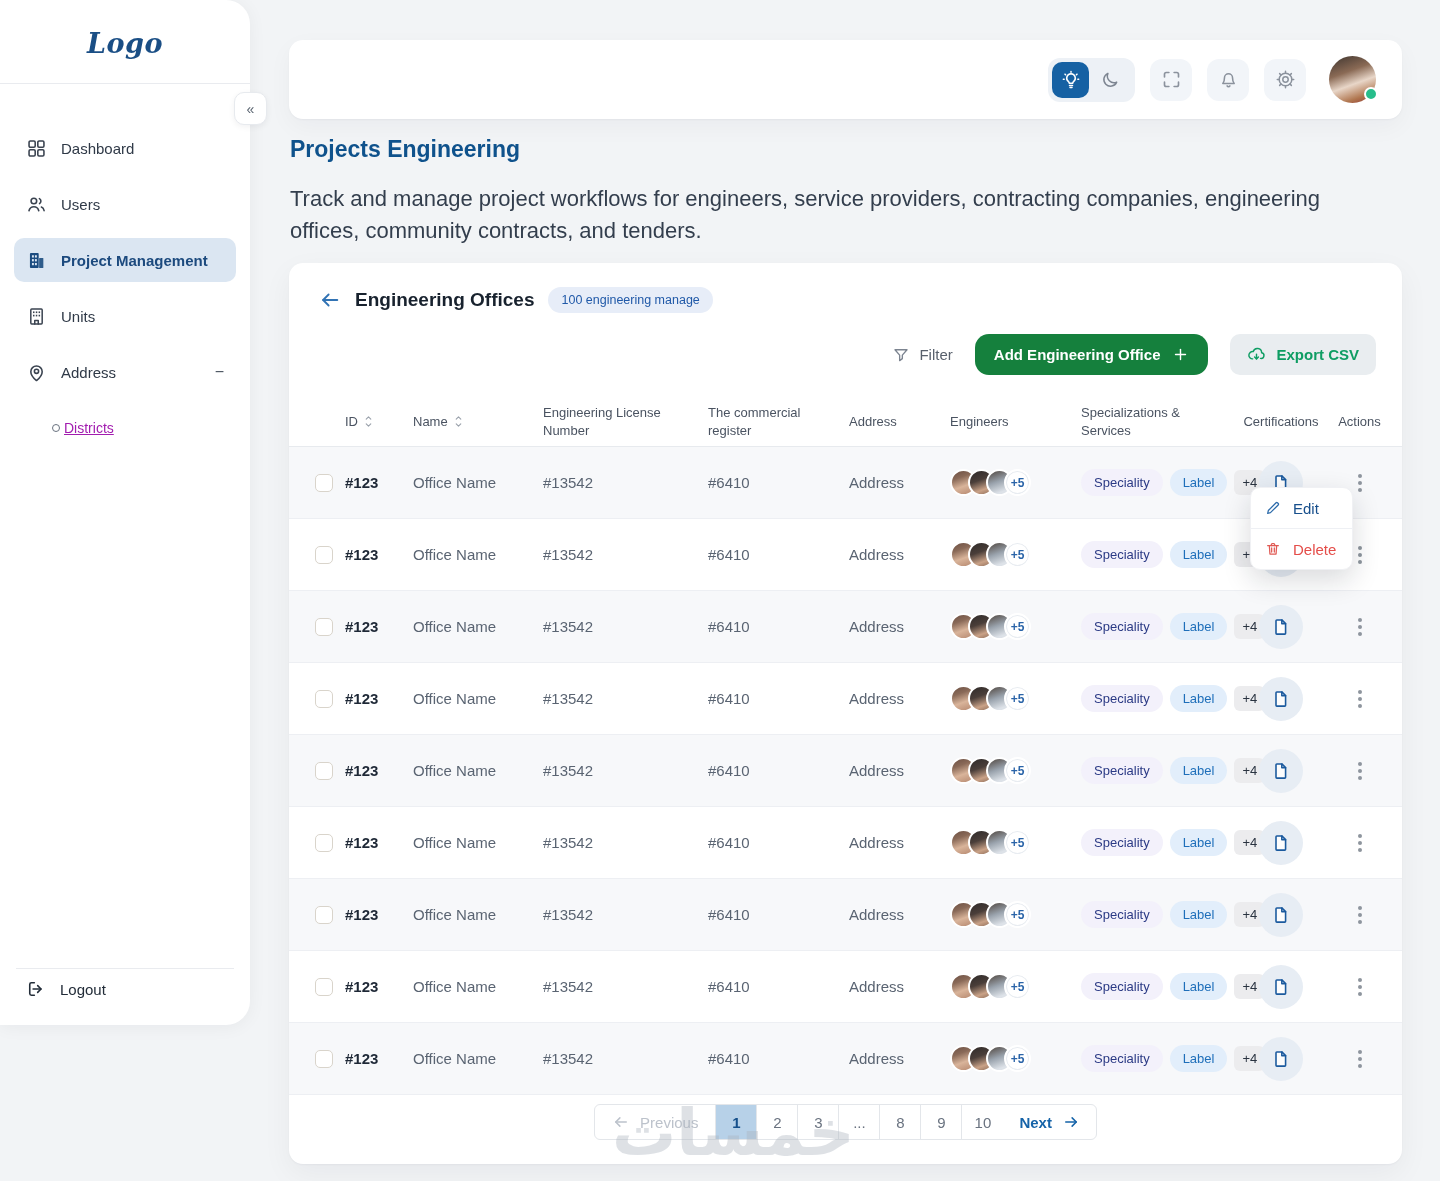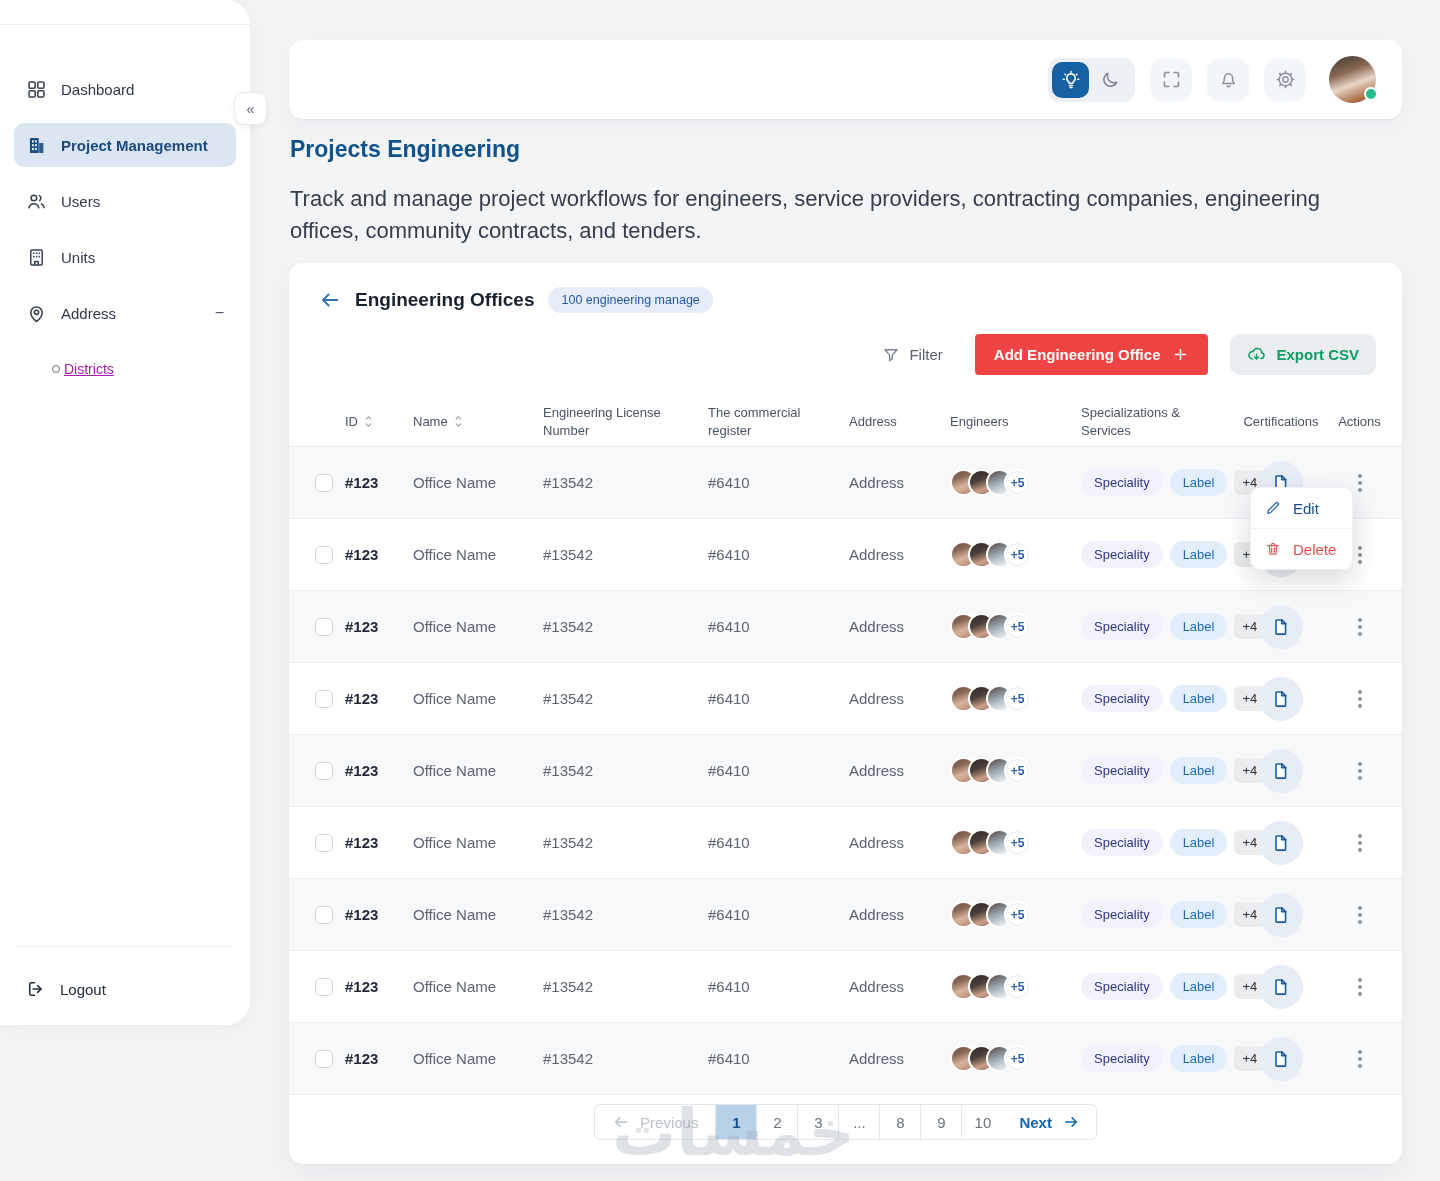--- a/index.html
+++ b/index.html
@@ -20,21 +20,21 @@
   .nav-item { display:flex; align-items:center; gap:14px; height:44px; padding:0 12px; border-radius:10px;
               font-size:15px; color:#2f3947; margin-bottom:12px; cursor:pointer; }
   .nav-item .nicon { width:21px; height:21px; color:#3a4350; flex:none; }
   .nav-item.active { background:#dbe6f2; color:#1c4a7e; font-weight:bold; }
   .nav-item.active .nicon { color:#1b4c80; }
   .nav-item .minus { margin-left:auto; color:#4a5360; font-size:16px; }
   .dotted { background-image:radial-gradient(rgba(27,76,128,.15) 1px, transparent 1.3px); background-size:7px 7px; }
   .sub-list { padding:2px 0 0 38px; }
   .sub-item { display:flex; align-items:center; gap:4px; height:40px; font-size:14px; color:#a21caf; cursor:pointer;text-decoration:underline; }
   .bullet { width:8px; height:8px; border:1.5px solid #6a7380; border-radius:50%; flex:none; }
-  .sidebar-footer { position:absolute; left:16px; right:16px; bottom:16px; border-top:1px solid #e9ebef; padding-top:22px; }
+  .sidebar-footer { position:absolute; left:16px; right:16px; bottom:16px; border-top:1px solid #e9ebef; }
   .logout { display:flex; align-items:center; gap:14px; font-size:15px; color:#222c38; padding:0 10px; height:40px; cursor:pointer; }
   .logout .nicon { width:20px; height:20px; color:#222c38; }
 
   
   .topbar { position:absolute; left:289px; top:40px; width:1113px; height:79px; background:#fff; border-radius:14px;
             box-shadow:0 1px 2px rgba(16,24,40,.04), 0 8px 24px rgba(16,24,40,.04);
             display:flex; align-items:center; justify-content:flex-end; gap:15px; padding-right:26px; }
   .theme-toggle { display:flex; align-items:center; background:#edf1f6; border-radius:12px; padding:4px; height:44px; }
   .tbtn { width:37px; height:36px; border-radius:10px; display:flex; align-items:center; justify-content:center; cursor:pointer; }
   .tbtn.active { background:#1661a3; color:#fff; }
@@ -62,22 +62,22 @@
 
   .toolbar { display:flex; align-items:center; margin:21px 26px 0 24px; }
   .search-box { position:relative; width:424px; }
   .search-box .ic { position:absolute; left:13px; top:10px; width:19px; height:19px; color:#9aa2ad; }
   .search-input { width:100%; height:39px; border:1px solid #e0e4e9; border-radius:10px; padding:0 12px 0 42px;
                   font-size:15px; color:#333; outline:none; font-family:"Liberation Sans", sans-serif; background:#fff; }
   .search-input::placeholder { color:#b7bdc7; }
   .toolbar-right { margin-left:auto; display:flex; align-items:center; gap:22px; }
   .filter-btn { display:flex; align-items:center; gap:9px; color:#58606c; font-size:15px; cursor:pointer; }
   .filter-btn .ic { width:18px; height:18px; color:#7c8490; }
-  .add-btn { display:flex; align-items:center; gap:12px; background:#ef4444; color:#fff; font-size:15px; font-weight:bold;
-             height:41px; padding:0 19px; border-radius:4px; border:none; cursor:pointer; font-family:"Liberation Sans", sans-serif;margin-left:10px; }
+  .add-btn { display:flex; align-items:center; gap:12px; background:#15803d; color:#fff; font-size:15px; font-weight:bold;
+             height:41px; padding:0 19px; border-radius:14px; border:none; cursor:pointer; font-family:"Liberation Sans", sans-serif; }
   .add-btn .ic { width:17px; height:17px; }
   .export-btn { display:flex; align-items:center; gap:10px; background:#e9edf0; color:#0e9d63; font-size:15px; font-weight:bold;
                 height:41px; padding:0 17px; border-radius:10px; border:none; cursor:pointer; font-family:"Liberation Sans", sans-serif; }
   .export-btn .ic { width:19px; height:19px; }
 
   
   .tgrid { display:grid; grid-template-columns:30px 68px 130px 165px 141px 101px 131px 164px 72px 1fr;
            align-items:center; padding-left:26px; }
   .thead { margin-top:23px; height:49px; border-bottom:1px solid #e7eaee; }
   .th { font-size:13px; color:#4a5361; line-height:1.35; padding-right:16px; display:flex; align-items:center; gap:5px; }
@@ -133,52 +133,53 @@
   .page-cell.active { background:#b7d1e8; color:#16508b; font-weight:bold; }
   .pcell.next { padding:0 16px; gap:10px; color:#1563a8; font-weight:bold; }
 
   .watermark { position:absolute; left:612px; top:1096px; font-size:64px; font-weight:bold; color:#aab2bd; opacity:.38;
                z-index:2; pointer-events:none; font-family:"DejaVu Sans", sans-serif; letter-spacing:2px; }
 </style>
 </head>
 <body>
 
 <aside class="sidebar">
+  <div class="logo">Logo</div>
   <hr class="logo-divider">
   <nav class="nav">
     <div class="nav-item">
       <svg class="ic nicon" viewBox="0 0 24 24" fill="none" stroke="currentColor" stroke-width="1.8" stroke-linecap="round" stroke-linejoin="round">
           <rect x="3.5" y="3.5" width="7" height="7" rx="1.4"></rect>
           <rect x="13.5" y="3.5" width="7" height="7" rx="1.4"></rect>
           <rect x="3.5" y="13.5" width="7" height="7" rx="1.4"></rect>
           <rect x="13.5" y="13.5" width="7" height="7" rx="1.4"></rect>
         </svg>
       <span>Dashboard</span>
+    </div>
+    <div class="nav-item">
+      <svg class="ic nicon" viewBox="0 0 24 24" fill="none" stroke="currentColor" stroke-width="1.8" stroke-linecap="round" stroke-linejoin="round">
+          <circle cx="9" cy="8" r="3.2"></circle>
+          <path d="M3.4 19.2c.8-3 2.9-4.6 5.6-4.6s4.8 1.6 5.6 4.6"></path>
+          <path d="M15.3 5.3a3.3 3.3 0 0 1 .2 5.7"></path>
+          <path d="M17.6 14.9c1.7.7 2.7 2.1 3.1 4.1"></path>
+        </svg>
+      <span>Users</span>
     </div>
     <div class="nav-item active dotted">
       <svg class="ic nicon" viewBox="0 0 24 24" fill="none">
           <rect x="4.5" y="3.5" width="10" height="17" rx="1" fill="currentColor"></rect>
           <rect x="15" y="9" width="4.8" height="11.5" rx="0.6" fill="currentColor" opacity=".9"></rect>
           <rect x="6.8" y="6" width="2.2" height="2.6" fill="#dbe6f2"></rect>
           <rect x="10.2" y="6" width="2.2" height="2.6" fill="#dbe6f2"></rect>
           <rect x="6.8" y="10.4" width="2.2" height="2.6" fill="#dbe6f2"></rect>
           <rect x="10.2" y="10.4" width="2.2" height="2.6" fill="#dbe6f2"></rect>
           <rect x="6.8" y="14.8" width="2.2" height="2.6" fill="#dbe6f2"></rect>
           <rect x="10.2" y="14.8" width="2.2" height="2.6" fill="#dbe6f2"></rect>
         </svg>
       <span>Project Management</span>
-    </div>
-    <div class="nav-item">
-      <svg class="ic nicon" viewBox="0 0 24 24" fill="none" stroke="currentColor" stroke-width="1.8" stroke-linecap="round" stroke-linejoin="round">
-          <circle cx="9" cy="8" r="3.2"></circle>
-          <path d="M3.4 19.2c.8-3 2.9-4.6 5.6-4.6s4.8 1.6 5.6 4.6"></path>
-          <path d="M15.3 5.3a3.3 3.3 0 0 1 .2 5.7"></path>
-          <path d="M17.6 14.9c1.7.7 2.7 2.1 3.1 4.1"></path>
-        </svg>
-      <span>Users</span>
     </div>
     <div class="nav-item">
       <svg class="ic nicon" viewBox="0 0 24 24" fill="none" stroke="currentColor" stroke-width="1.7" stroke-linecap="round" stroke-linejoin="round">
           <rect x="5.5" y="3.5" width="13" height="17" rx="1"></rect>
           <path d="M10 20.5v-4h4v4"></path>
           <rect x="8" y="6.2" width="1.7" height="1.9" fill="currentColor" stroke="none"></rect>
           <rect x="11.2" y="6.2" width="1.7" height="1.9" fill="currentColor" stroke="none"></rect>
           <rect x="14.4" y="6.2" width="1.7" height="1.9" fill="currentColor" stroke="none"></rect>
           <rect x="8" y="10" width="1.7" height="1.9" fill="currentColor" stroke="none"></rect>
           <rect x="11.2" y="10" width="1.7" height="1.9" fill="currentColor" stroke="none"></rect>

